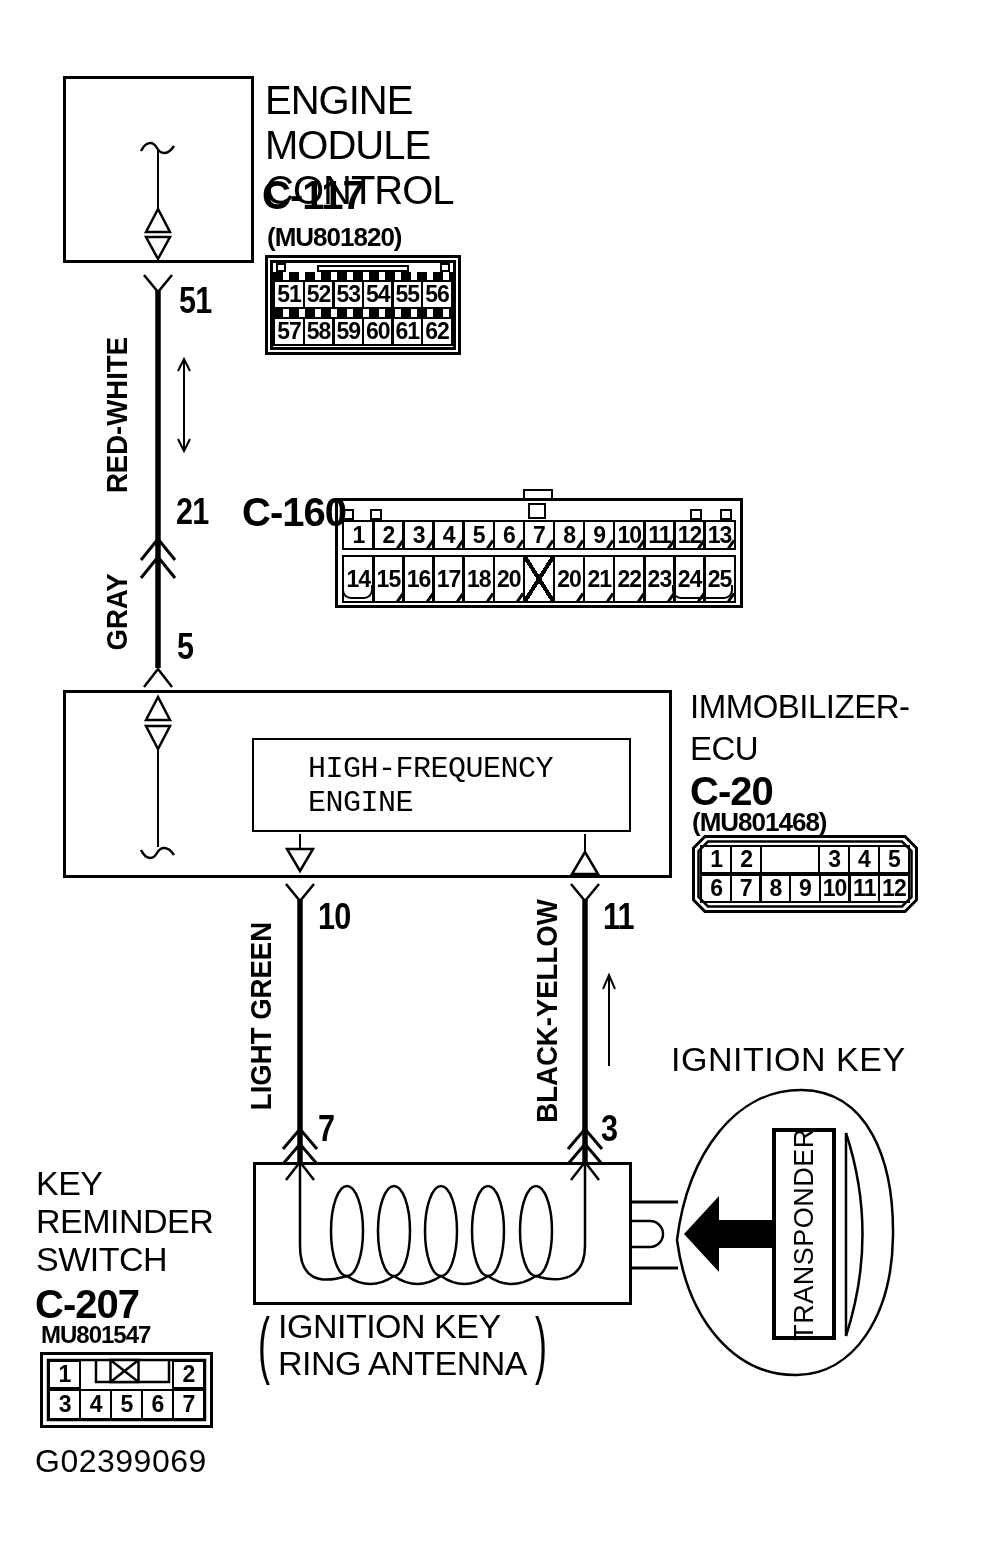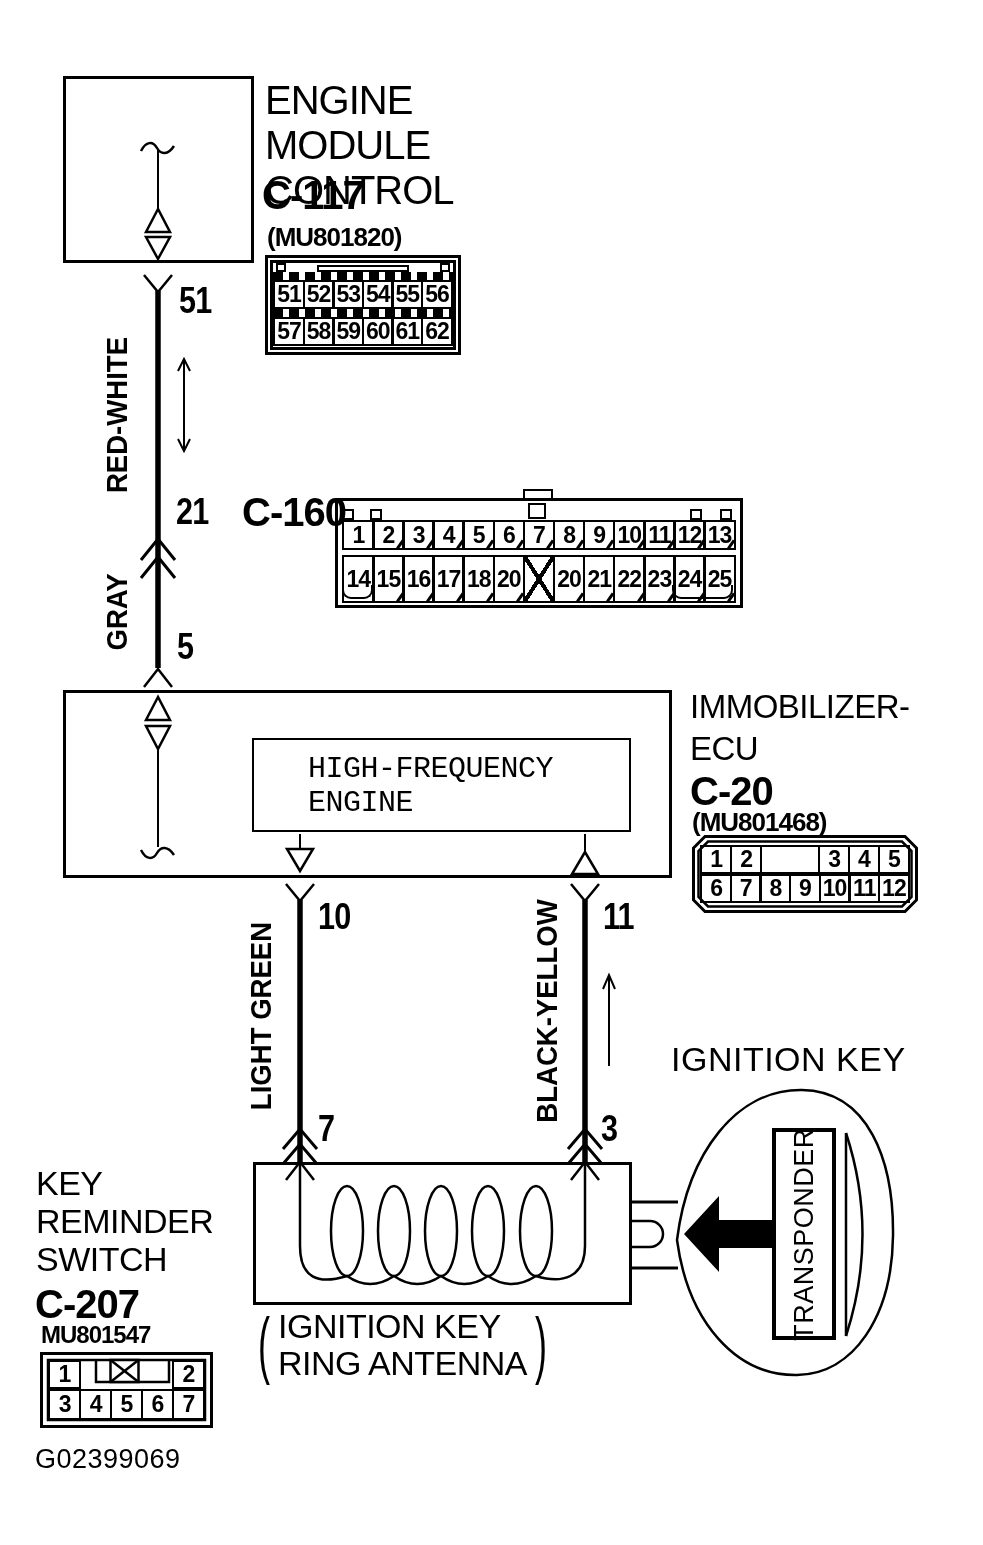--- a/index.html
+++ b/index.html
@@ -232,21 +232,21 @@
     <div class="cell" style="position:absolute;left:132px;top:8px;width:33px;height:29px;flex:none;margin-left:0;">2</div>
     <div class="cellrow" style="left:8px;top:37px;width:157px;height:31px;">
       <div class="cell">3</div>
       <div class="cell">4</div>
       <div class="cell">5</div>
       <div class="cell">6</div>
       <div class="cell">7</div>
     </div>
   </div>
 
-  <div class="lbl" style="left:35px;top:1444px;font-size:27px;letter-spacing:.5px;text-align:center;">G02399069</div>
+  <div class="lbl" style="left:35px;top:1444px;font-size:32px;letter-spacing:.5px;text-align:center;">G02399069</div>
 
   <svg id="svg-over" class="layer" width="983" height="1545" viewBox="0 0 983 1545">
     <g stroke="#000" fill="none">
       <path d="M141,151 C146,141 153,141 157,148 C161,155 168,155 174,146" stroke-width="2.5"></path>
       <line x1="158" y1="150" x2="158" y2="211" stroke-width="2"></line>
       <polygon points="158,209 146,232 170,232" stroke-width="2.5" fill="#fff"></polygon>
       <polygon points="146,237 170,237 158,259" stroke-width="2.5" fill="#fff"></polygon>
     </g>
     <path d="M144,275 L158,292 L172,275" stroke="#000" stroke-width="2.5" fill="none"></path>
     <line x1="158" y1="291" x2="158" y2="668" stroke="#000" stroke-width="5.5"></line>

